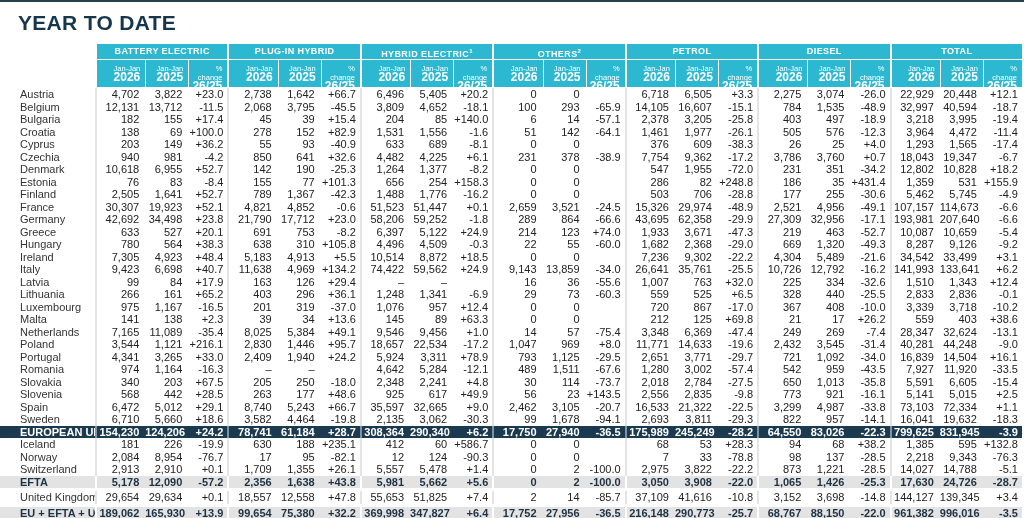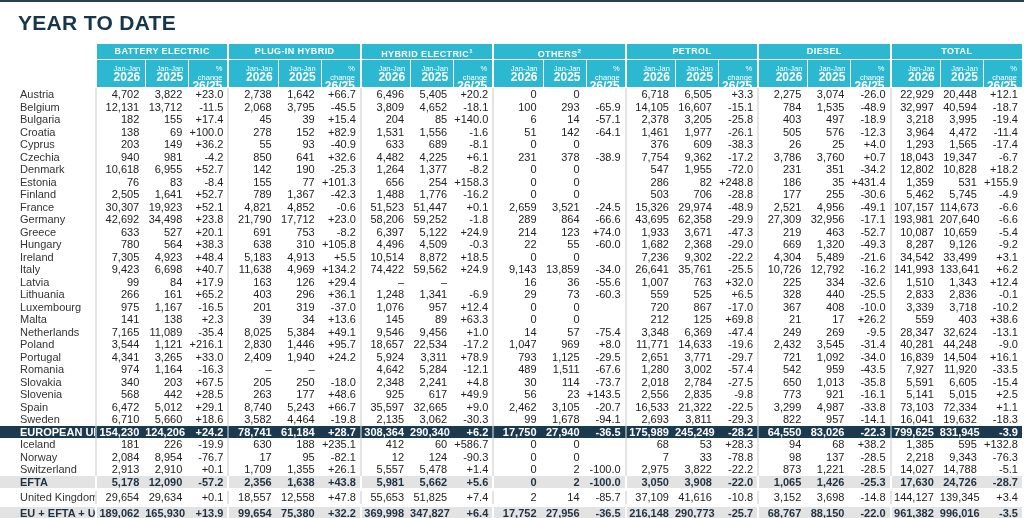--- a/index.html
+++ b/index.html
@@ -846,21 +846,21 @@
             <div class="cv c3">-75.4</div>
           </div>
           <div class="rgroup">
             <div class="cv c1">3,348</div>
             <div class="cv c2">6,369</div>
             <div class="cv c3">-47.4</div>
           </div>
           <div class="rgroup">
             <div class="cv c1">249</div>
             <div class="cv c2">269</div>
-            <div class="cv c3">-9.5</div>
+            <div class="cv c3">-7.4</div>
           </div>
           <div class="rgroup">
             <div class="cv c1">28,347</div>
             <div class="cv c2">32,624</div>
             <div class="cv c3">-13.1</div>
           </div>
         </div>
         <div class="row">
           <div class="rname">Poland</div>
           <div class="rgroup">

